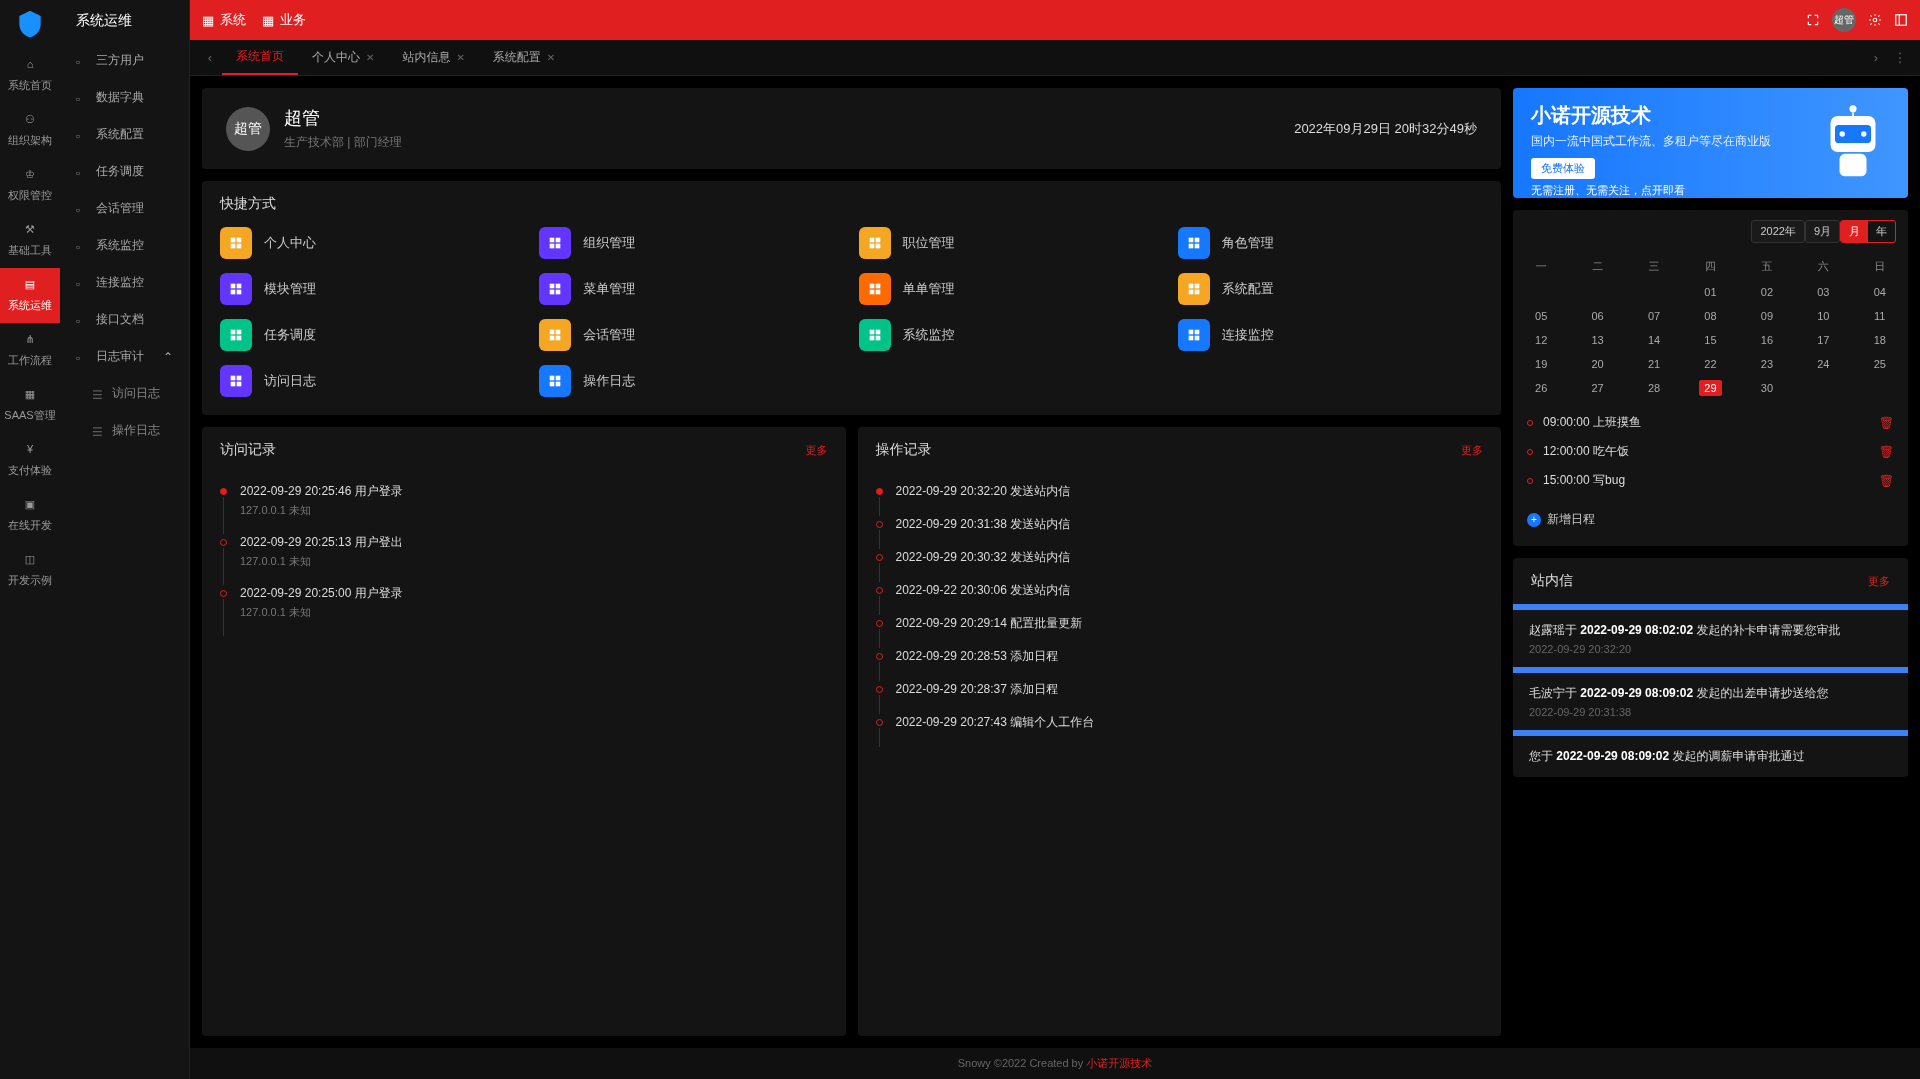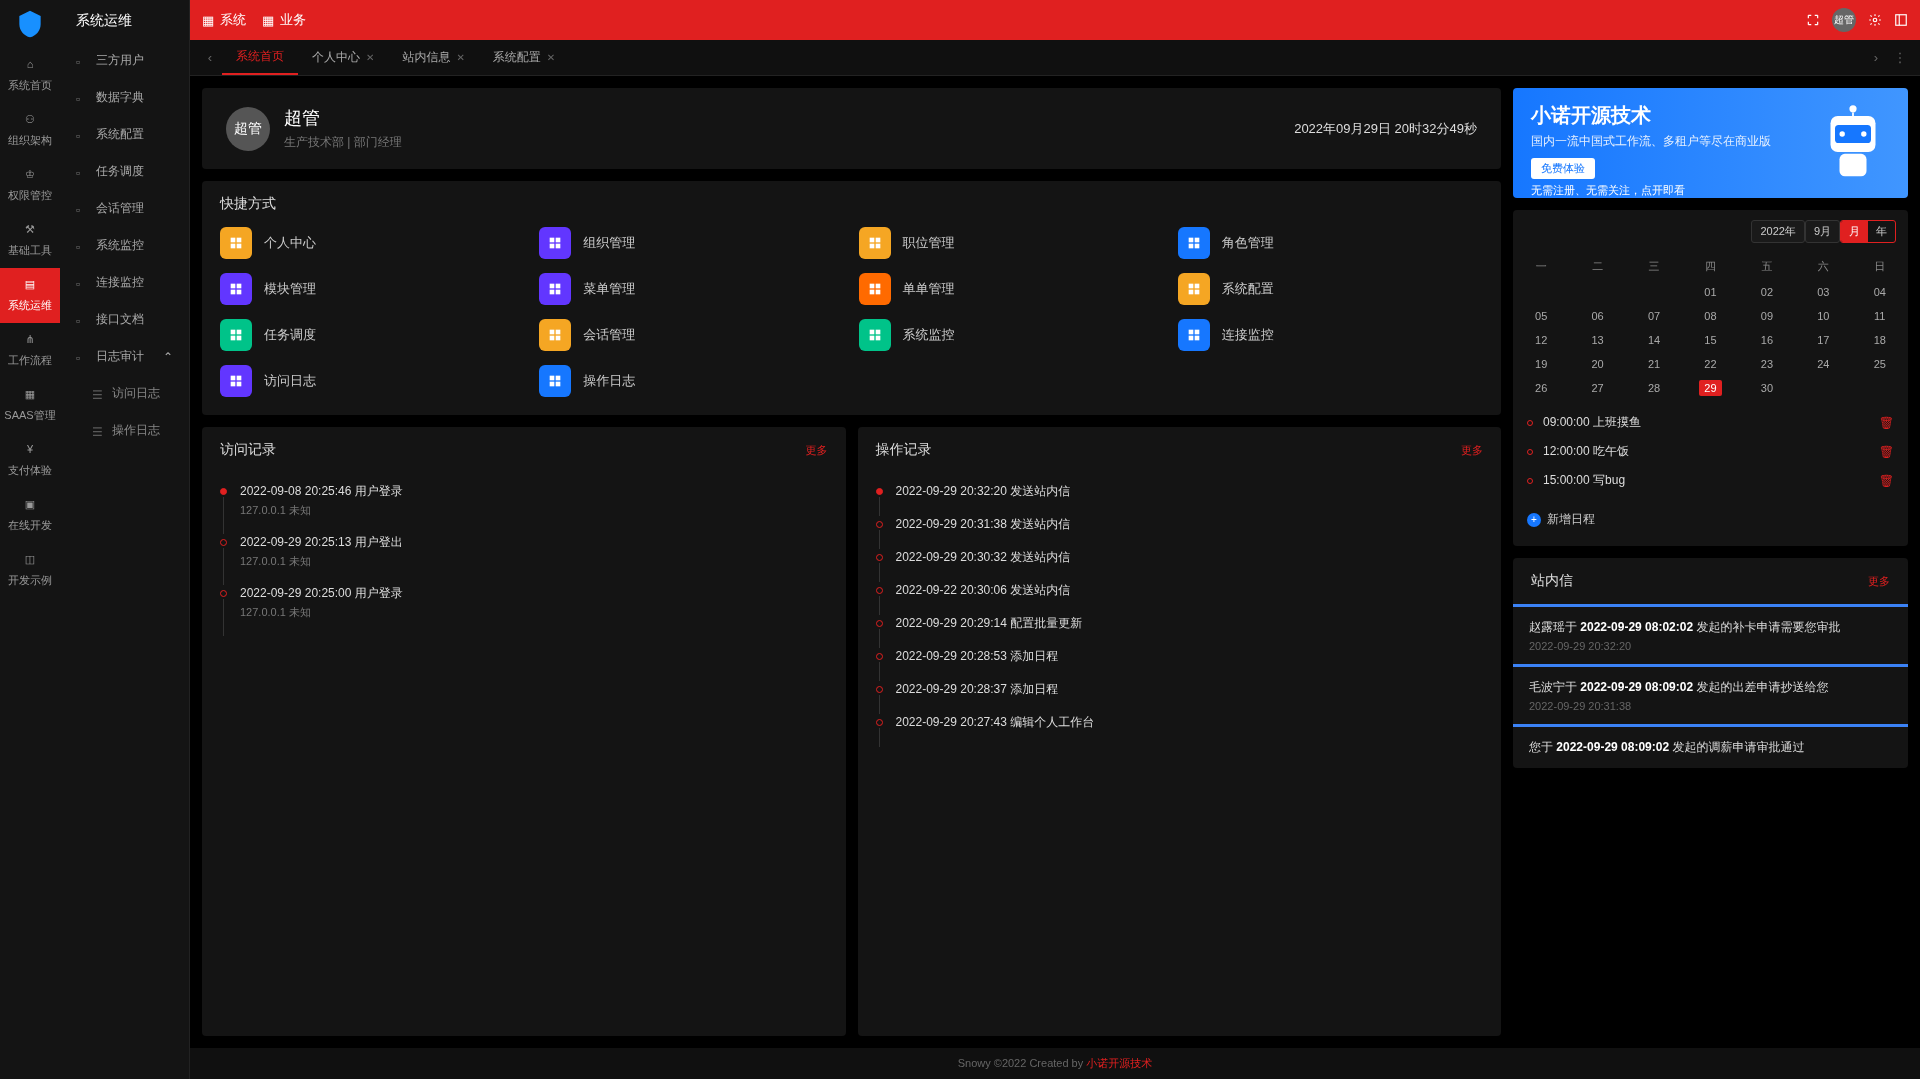--- a/index.html
+++ b/index.html
@@ -68,21 +68,21 @@
 .cal-cell.header { color: #888; }
 .cal-cell.today span { background: #e02020; color: #fff; padding: 2px 5px; border-radius: 2px; }
 .cal-cell.dim { color: #444; }
 .events { padding: 8px 14px; }
 .event-row { display: flex; align-items: center; gap: 10px; padding: 6px 0; }
 .event-dot { width: 6px; height: 6px; border-radius: 50%; border: 1px solid #e02020; }
 .event-text { flex: 1; font-size: 12px; color: #ddd; }
 .event-delete { color: #e02020; cursor: pointer; font-size: 12px; }
 .add-event { padding: 8px 14px; display: flex; align-items: center; gap: 6px; color: #ccc; font-size: 12px; cursor: pointer; }
 .add-event-icon { width: 14px; height: 14px; border-radius: 50%; background: #1677ff; color: #fff; display: flex; align-items: center; justify-content: center; font-size: 10px; }
-.inbox-item { padding: 12px 16px; border-top: 3px solid #3b82f6; }
+.inbox-item { padding: 12px 16px; border-top: 6px solid #3b82f6; }
 .inbox-title { font-size: 12px; color: #ddd; }
 .inbox-title b { color: #fff; font-weight: 600; }
 .inbox-time { font-size: 11px; color: #666; margin-top: 4px; }
 .footer { text-align: center; padding: 8px; font-size: 11px; color: #666; background: #101010; }
 .footer a { color: #e02020; text-decoration: none; }
 .ic { width: 14px; height: 14px; display: inline-block; }
 .menu-ic { width: 12px; height: 12px; opacity: 0.6; }
 </style>
 </head>
 <body>
@@ -433,21 +433,21 @@
 
         <div class="records-row">
           <div class="card records-card">
             <div class="section-title">
               <span>访问记录</span>
               <span class="more-link">更多</span>
             </div>
             <div class="timeline" id="access-timeline">
                 <div class="timeline-item">
                   <span class="timeline-dot filled"></span>
-                  <div class="timeline-title">2022-09-08 20:25:46 用户登录</div>
+                  <div class="timeline-title">2022-09-29 20:25:46 用户登录</div>
                   <div class="timeline-sub">127.0.0.1 未知</div>
                 </div>
                 <div class="timeline-item">
                   <span class="timeline-dot"></span>
                   <div class="timeline-title">2022-09-29 20:25:13 用户登出</div>
                   <div class="timeline-sub">127.0.0.1 未知</div>
                 </div>
                 <div class="timeline-item">
                   <span class="timeline-dot"></span>
                   <div class="timeline-title">2022-09-29 20:25:00 用户登录</div>

